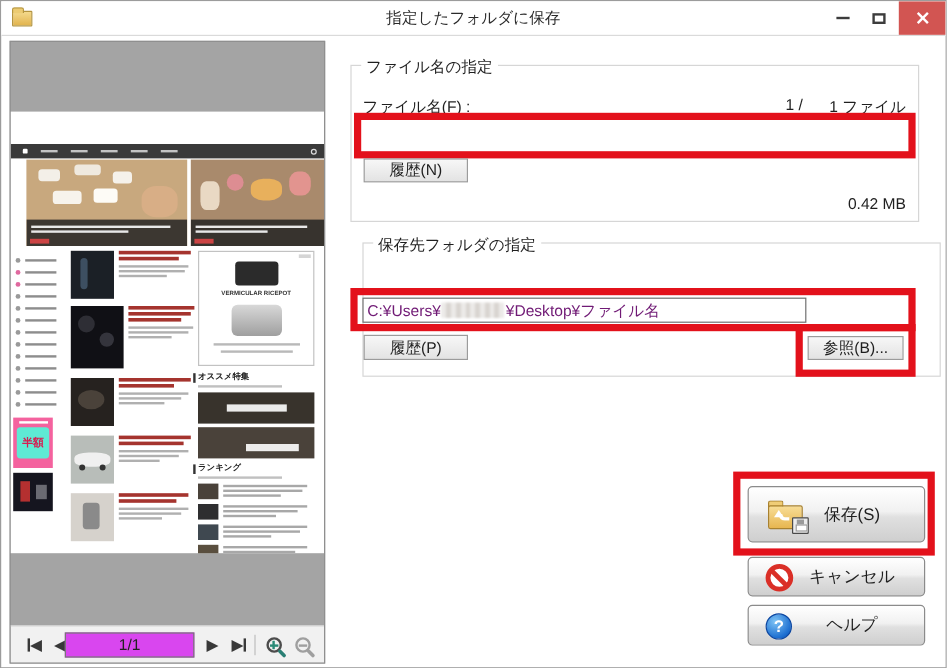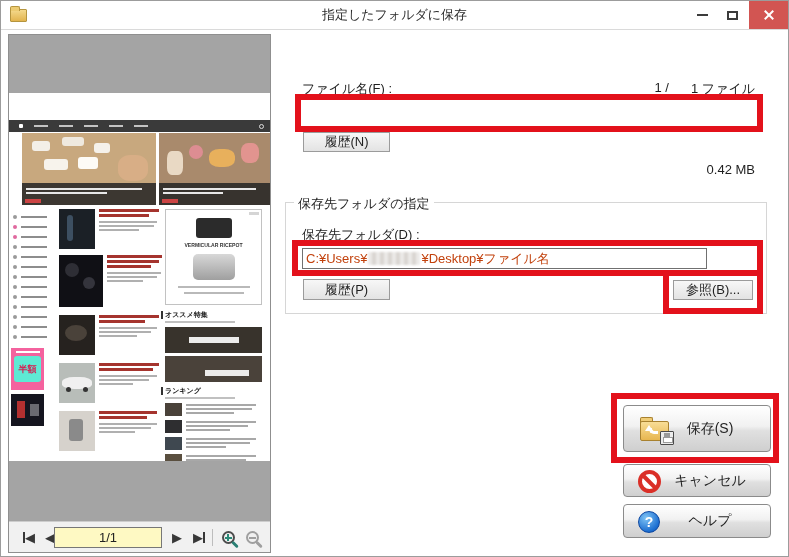--- a/index.html
+++ b/index.html
@@ -21,21 +21,21 @@
   .glyph-x:before,.glyph-x:after{content:"";position:absolute;left:5px;top:0;width:2px;height:12px;background:#fff;}
   .glyph-x:before{transform:rotate(45deg);}
   .glyph-x:after{transform:rotate(-45deg);}
 
   
   .preview{position:absolute;left:7px;top:33px;width:263px;height:519px;border:1px solid #8f8f8f;background:#a4a4a4;}
   .pv-page{position:absolute;left:0px;top:58px;width:261px;height:368px;background:#fff;overflow:hidden;}
   .pv-nav{position:absolute;left:0;bottom:0;width:100%;height:31px;background:#f1f1f1;border-top:1px solid #cdcdcd;}
   .pv-nav .tri{font-size:13px;color:#383838;line-height:1;}
   .nav-item{position:absolute;top:5px;height:21px;display:flex;align-items:center;justify-content:center;cursor:pointer;}
-  .pagebox{left:45px;width:108px;background:#fef9c3;border:1px solid #777;font-size:13px;color:#222;text-align:center;}
+  .pagebox{left:45px;width:108px;background:#d946ef;border:1px solid #777;font-size:13px;color:#222;text-align:center;}
   .vbar{position:absolute;top:7px;left:203px;width:1px;height:17px;background:#bdbdbd;}
   .endbar{width:2px;height:11px;background:#383838;}
   .mag{position:relative;width:13px;height:13px;border:2px solid #4c4c4c;border-radius:50%;}
   .mag:after{content:"";position:absolute;right:-6px;bottom:-4px;width:8px;height:3px;background:#2a7f74;transform:rotate(45deg);border-radius:2px;}
   .mag .plus-h,.mag .plus-v{position:absolute;background:#2a8a77;}
   .plus-h{left:1px;top:3.5px;width:7px;height:2px;}
   .plus-v{left:3.5px;top:1px;width:2px;height:7px;}
   .mag.out{border-color:#9f9f9f;}
   .mag.out:after{background:#9f9f9f;}
   .mag.out .plus-h{background:#9f9f9f;}
@@ -92,21 +92,21 @@
   .groupbox{position:absolute;border:1px solid #d6d6d6;}
   .legend{position:absolute;top:-8px;left:8px;background:#fff;padding:0 4px;font-size:13px;color:#1f1f1f;}
   .lbl{position:absolute;font-size:13px;color:#1f1f1f;white-space:nowrap;}
   .redframe{position:absolute;border:6px solid #e3111b;pointer-events:none;z-index:5;}
   .combo{position:absolute;left:302px;top:100px;width:452px;height:23px;background:#fff;border:1px solid #5f5f5f;z-index:6;display:flex;align-items:center;cursor:default;}
   .pdfbadge{margin-left:4px;width:27px;height:17px;background:radial-gradient(circle at 50% 40%,#d8232e,#9d0f16);border:1px solid #7e0b11;border-radius:5px;color:#fff;font-size:9px;font-weight:bold;display:flex;align-items:center;justify-content:center;}
   .combo-val{margin-left:8px;font-size:13px;color:#111;}
   .caret{width:1px;height:14px;background:#333;margin-left:1px;}
   .chev{position:absolute;right:10px;top:6px;width:8px;height:8px;border-right:2px solid #555;border-bottom:2px solid #555;transform:rotate(45deg);}
   .smallbtn{position:absolute;background:linear-gradient(#f7f7f7,#e3e3e3);border:1px solid #9b9b9b;font-size:13px;color:#1f1f1f;display:flex;align-items:center;justify-content:center;cursor:pointer;z-index:6;}
-  .pathfield{position:absolute;left:301px;top:247px;width:405px;height:21px;background:#fff;border:1px solid #707070;z-index:6;display:flex;align-items:center;padding-left:3px;font-size:13px;color:#c2410c;white-space:nowrap;}
+  .pathfield{position:absolute;left:301px;top:247px;width:370px;height:21px;background:#fff;border:1px solid #707070;z-index:6;display:flex;align-items:center;padding-left:3px;font-size:13px;color:#701a75;white-space:nowrap;}
   .blurname{width:52px;height:13px;margin:0 1px;background:repeating-linear-gradient(90deg,#eceae8 0 4px,#d9d5d1 4px 8px);filter:blur(1px);border-radius:1px;}
   .checkrow{position:absolute;left:300px;top:320px;display:flex;align-items:center;gap:5px;}
   .checkbox{width:13px;height:13px;background:#fff;border:1px solid #6e6e6e;cursor:pointer;}
   .checklabel{font-size:13px;color:#1f1f1f;}
 
   
   .bigbtn{position:absolute;left:622px;width:148px;border:1px solid #8b8b8b;border-radius:4px;background:linear-gradient(#ffffff,#f1f1f1 45%,#e2e2e2 55%,#cwhite);background:linear-gradient(#ffffff,#f1f1f1 45%,#e0e0e0 55%,#cfcfcf);font-size:14px;color:#1f1f1f;display:flex;align-items:center;justify-content:center;cursor:pointer;z-index:6;}
   .bigbtn .txt{margin-left:26px;}
   .save-ico{position:absolute;left:16px;top:8px;width:36px;height:31px;}
   .sv-tab{position:absolute;left:0;top:3px;width:13px;height:6px;background:#f0cd77;border:1px solid #a8812f;border-bottom:none;border-radius:2px 2px 0 0;}
@@ -327,32 +327,34 @@
           </span>
         </div>
       <div class="nav-item" style="left:233px;width:20px;">
           <span class="mag out">
             <span class="plus-h"></span>
           </span>
         </div>
     </div>
   </div>
 
+  <div class="groupbox" style="left:291px;top:53px;width:474px;height:131px;">
+    <span class="legend">ファイル名の指定</span>
+  </div>
   <div class="lbl" style="left:301px;top:79px;">ファイル名(F) :</div>
   <div class="lbl" style="left:630px;top:79px;width:38px;text-align:right;">1 /</div>
   <div class="lbl" style="left:690px;top:79px;width:64px;text-align:right;">1 ファイル</div>
 
   <div class="redframe" style="left:294px;top:93px;width:468px;height:38px;"></div>
   <div class="smallbtn" style="left:302px;top:131px;width:87px;height:20px;">履歴(N)</div>
   <div class="lbl" style="left:690px;top:161px;width:64px;text-align:right;">0.42 MB</div>
 
-  <div class="groupbox" style="left:284px;top:201px;width:482px;height:112px;">
+  <div class="groupbox" style="left:301px;top:201px;width:482px;height:112px;">
     <span class="legend">保存先フォルダの指定</span>
   </div>
-  <div class="lbl" style="left:301px;top:225px;">保存先フォルダ(D) :</div>
   <div class="redframe" style="left:291px;top:239px;width:471px;height:36px;"></div>
   <div class="redframe" style="left:662px;top:269px;width:100px;height:44px;"></div>
   <div class="pathfield">
     <span>C:¥Users¥</span>
     <span class="blurname"></span>
     <span>¥Desktop¥ファイル名</span>
   </div>
   <div class="smallbtn" style="left:302px;top:278px;width:87px;height:21px;">履歴(P)</div>
   <div class="smallbtn" style="left:672px;top:279px;width:80px;height:20px;">参照(B)...</div>
 

